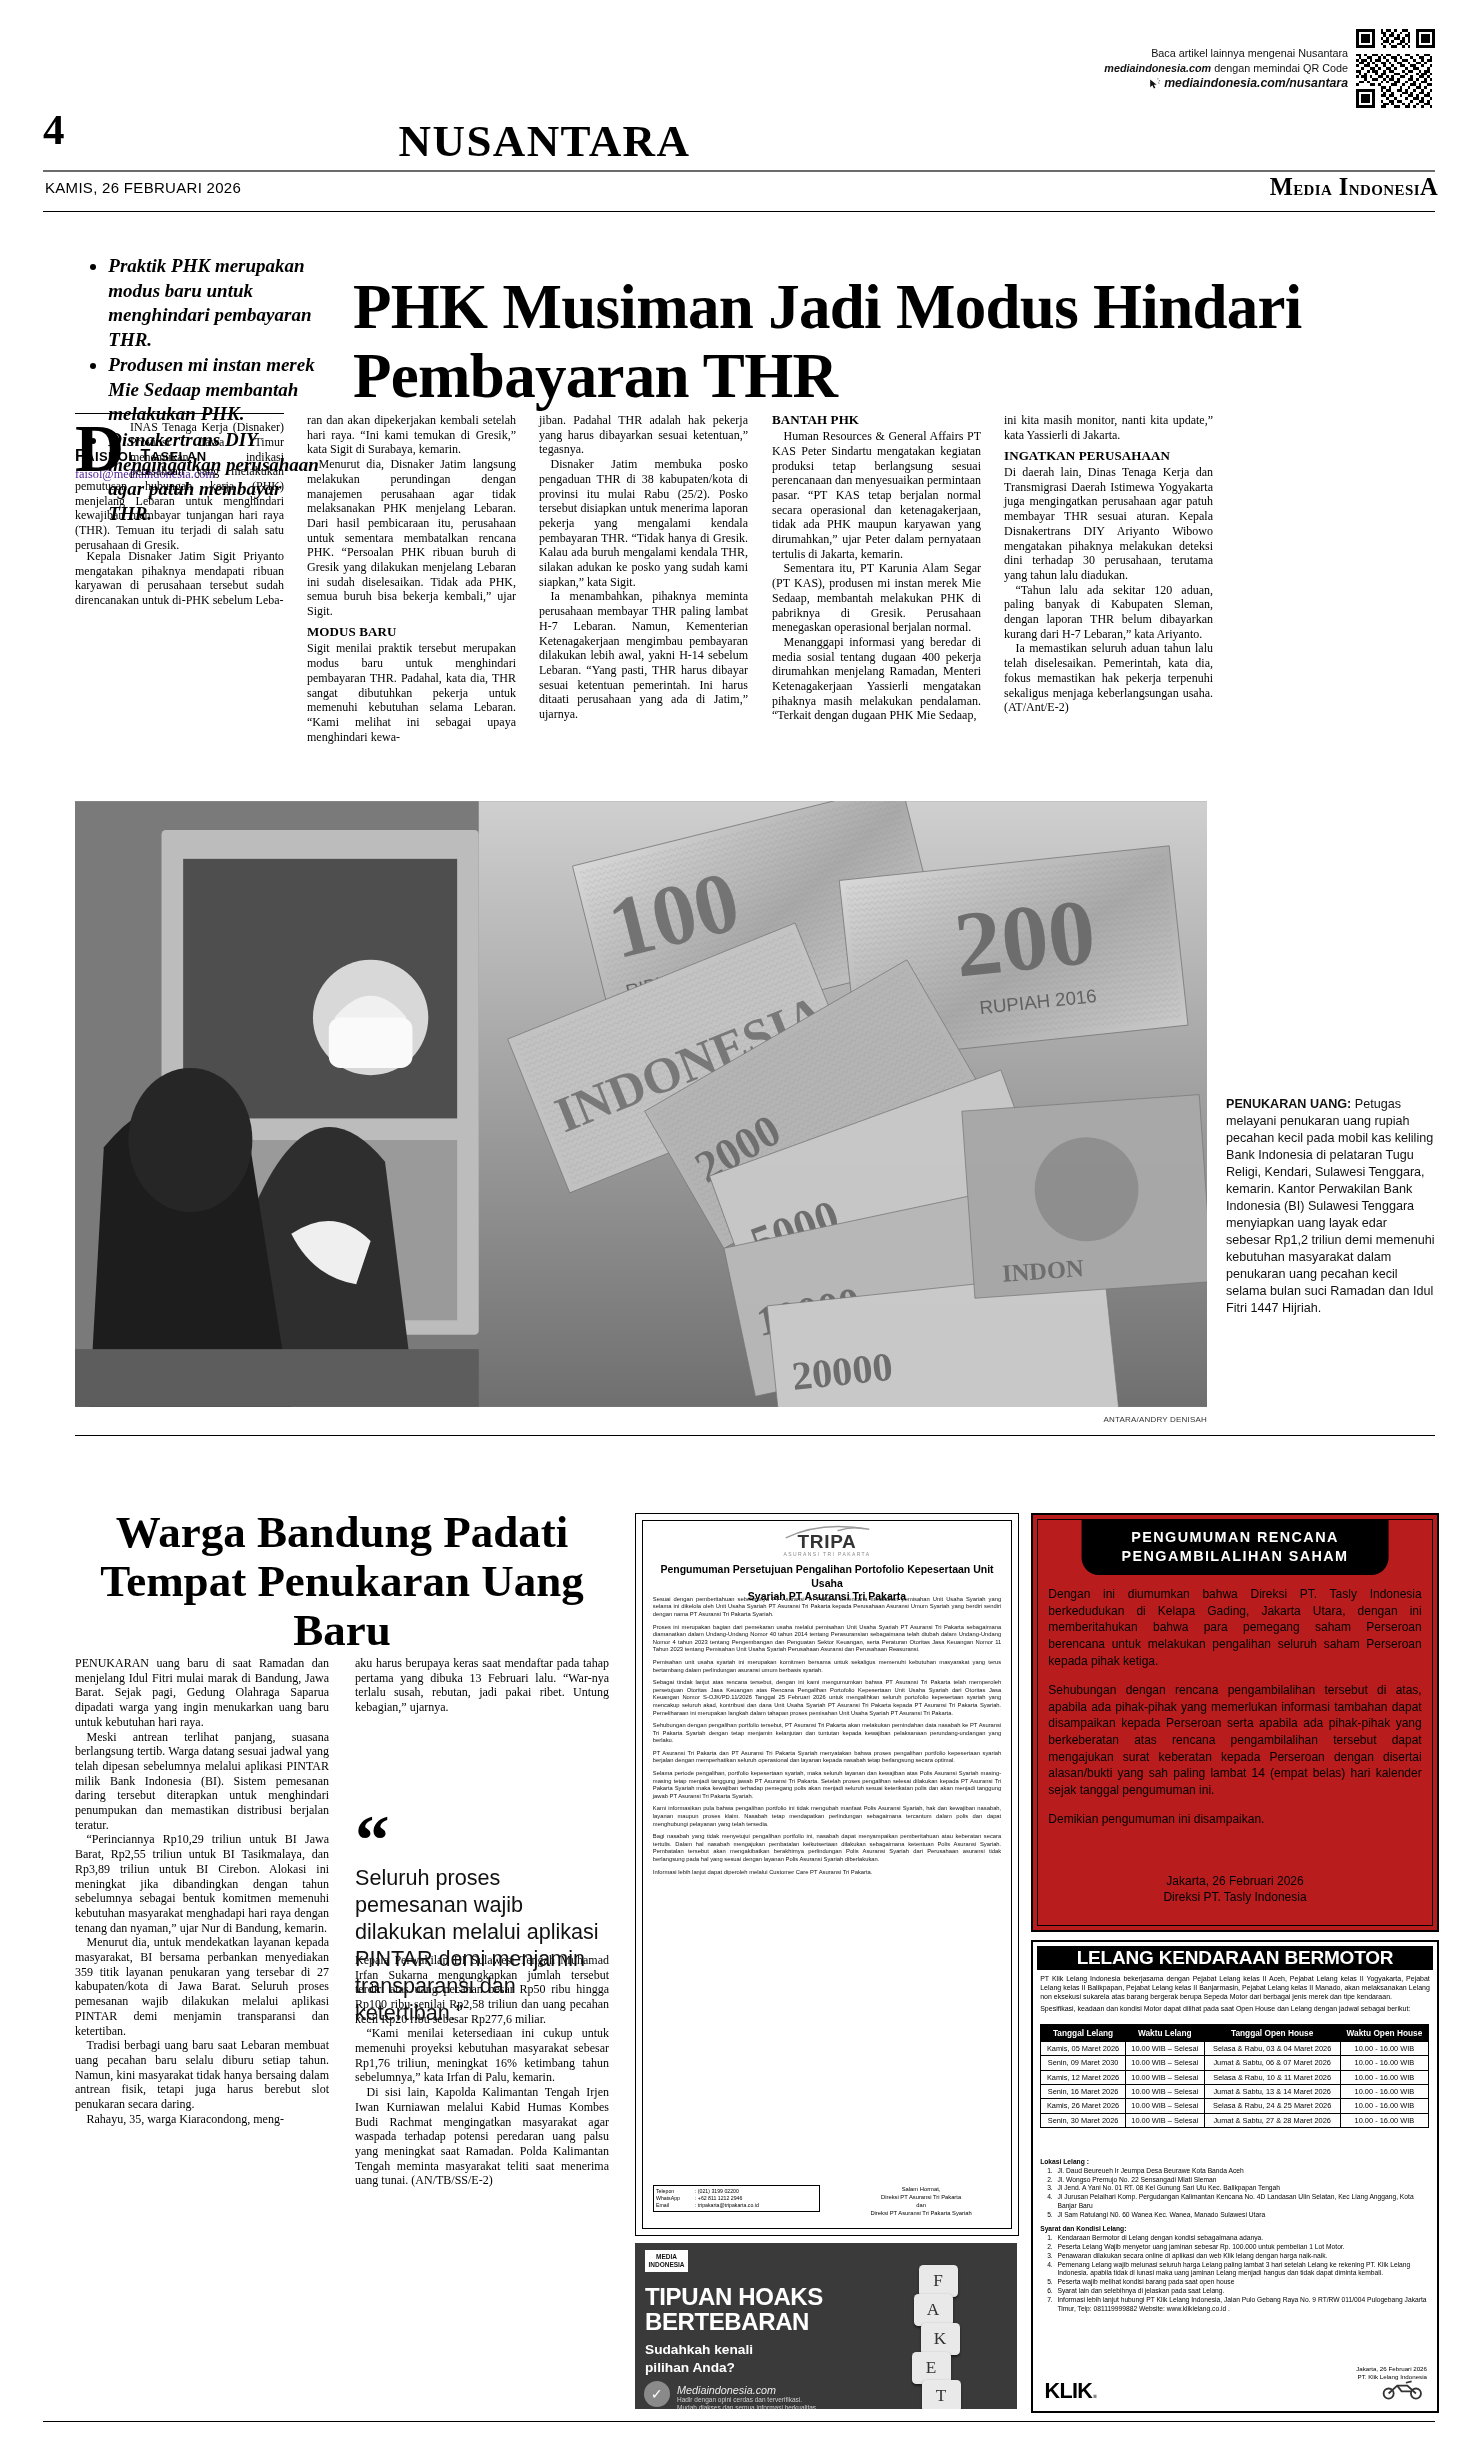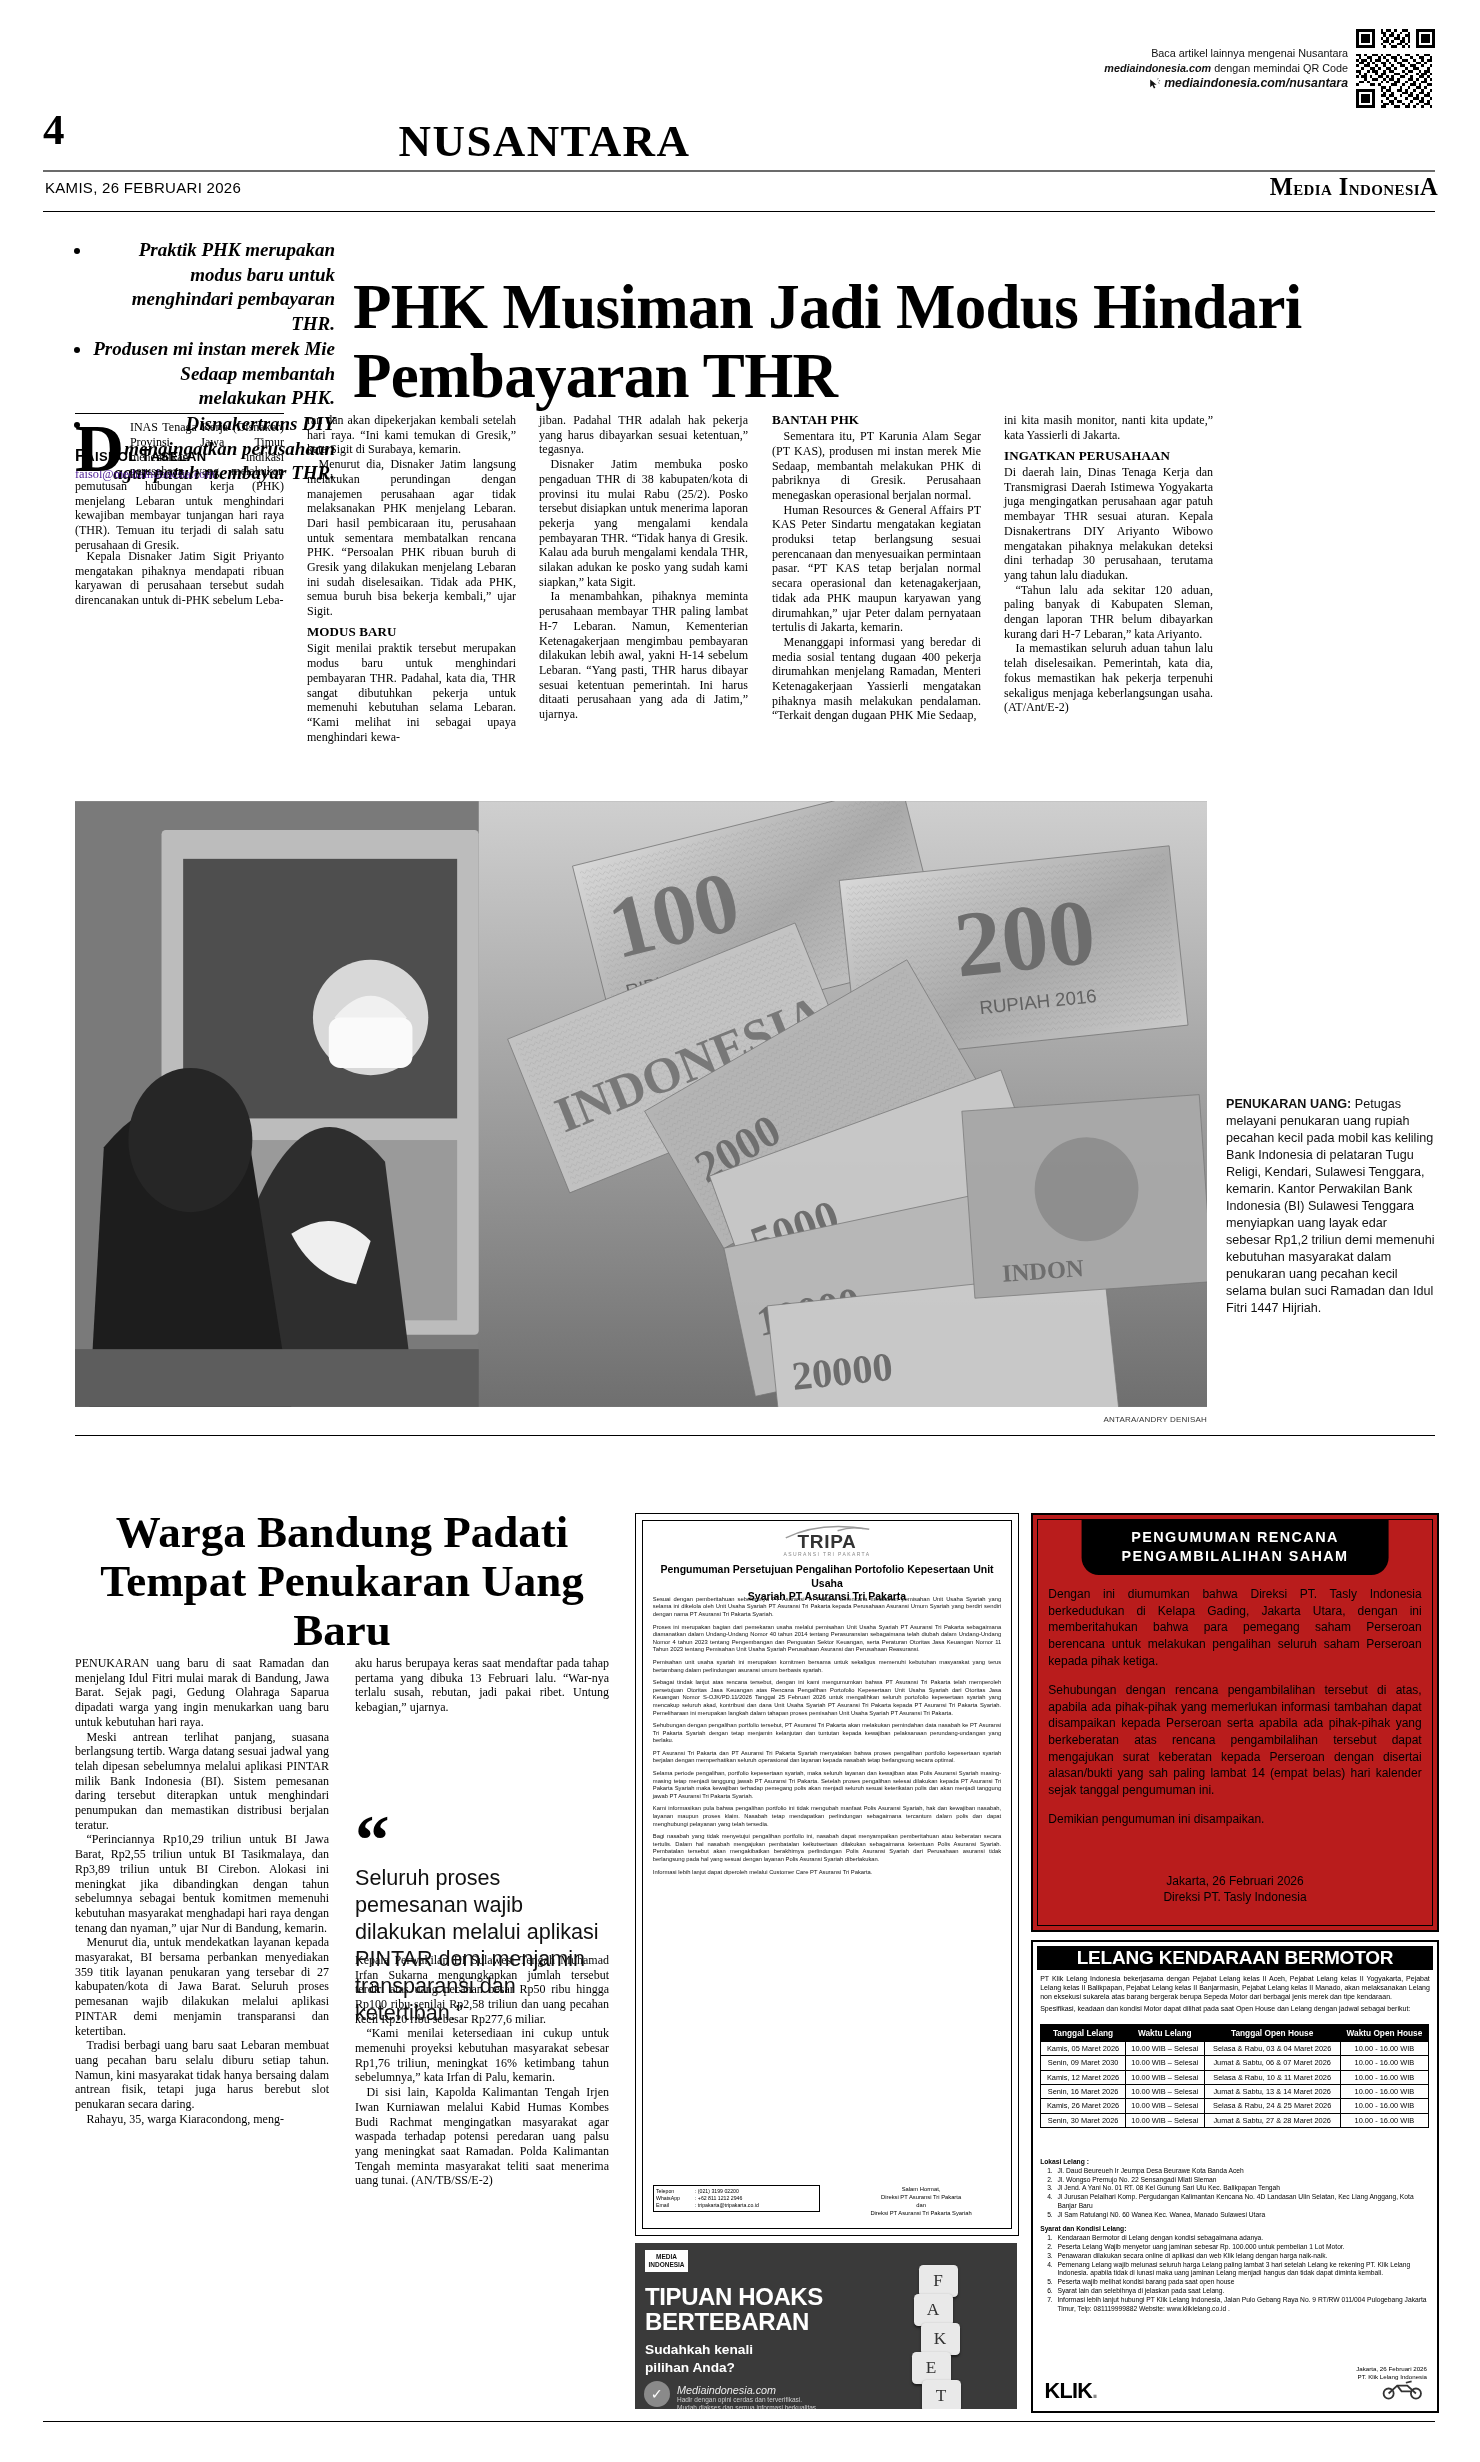--- a/index.html
+++ b/index.html
@@ -23,21 +23,21 @@
   .dateline{position:absolute;left:45px;top:179px;font-family:"Liberation Sans",sans-serif;
      font-size:15px;letter-spacing:0.3px;}
   .mi-logo{position:absolute;right:43px;top:173px;font-family:"Liberation Serif",serif;font-weight:bold;
      font-size:24.5px;letter-spacing:0.4px;}
   .mi-logo .sm{font-size:15px;}
   .rule-under{position:absolute;left:43px;top:211px;width:1392px;height:1.4px;background:#000;}
 
   
   .bullets{position:absolute;left:75px;top:238px;width:260px;
      font-family:"Liberation Serif",serif;font-style:italic;font-weight:bold;font-size:19px;line-height:24.5px;}
-  .bullets ul{margin:0;padding-left:17.3px;list-style:disc;text-align:right;}
+  .bullets ul{margin:16px;padding-left:17.3px;list-style:disc;}
   .bullets li{margin-bottom:1.4px;}
   .byline{position:absolute;left:75px;top:447px;width:260px;}
   .byline .nm{font-family:"Liberation Sans",sans-serif;font-weight:bold;font-size:16px;letter-spacing:0.4px;}
   .byline .nm .sc{font-size:13px;}
   .byline .em{font-family:"Liberation Serif",serif;font-size:12.3px;margin-top:2.2px;color:#4c1d95;}
 
   
   .headline{position:absolute;left:353px;top:231px;width:1082px;
     font-family:"Liberation Serif",serif;font-weight:bold;font-size:63px;line-height:69px;letter-spacing:-0.7px;}
 
@@ -418,22 +418,22 @@
     </div>
 
     <div class="col c3">
       <p class="noind">jiban. Padahal THR adalah hak pekerja yang harus dibayarkan sesuai ketentuan,” tegasnya.</p>
       <p>Disnaker Jatim membuka posko pengaduan THR di 38 kabupaten/kota di provinsi itu mulai Rabu (25/2). Posko tersebut disiapkan untuk menerima laporan pekerja yang mengalami kendala pembayaran THR. “Tidak hanya di Gresik. Kalau ada buruh mengalami kendala THR, silakan adukan ke posko yang sudah kami siapkan,” kata Sigit.</p>
       <p>Ia menambahkan, pihaknya meminta perusahaan membayar THR paling lambat H-7 Lebaran. Namun, Kementerian Ketenagakerjaan mengimbau pembayaran dilakukan lebih awal, yakni H-14 sebelum Lebaran. “Yang pasti, THR harus dibayar sesuai ketentuan pemerintah. Ini harus ditaati perusahaan yang ada di Jatim,” ujarnya.</p>
     </div>
 
     <div class="col c4">
       <div class="subhead first">BANTAH PHK</div>
+      <p>Human Resources &amp; General Affairs PT KAS Peter Sindartu mengatakan kegiatan produksi tetap berlangsung sesuai perencanaan dan menyesuaikan permintaan pasar. “PT KAS tetap berjalan normal secara operasional dan ketenagakerjaan, tidak ada PHK maupun karyawan yang dirumahkan,” ujar Peter dalam pernyataan tertulis di Jakarta, kemarin.</p>
       <p>Sementara itu, PT Karunia Alam Segar (PT KAS), produsen mi instan merek Mie Sedaap, membantah melakukan PHK di pabriknya di Gresik. Perusahaan menegaskan operasional berjalan normal.</p>
-      <p>Human Resources &amp; General Affairs PT KAS Peter Sindartu mengatakan kegiatan produksi tetap berlangsung sesuai perencanaan dan menyesuaikan permintaan pasar. “PT KAS tetap berjalan normal secara operasional dan ketenagakerjaan, tidak ada PHK maupun karyawan yang dirumahkan,” ujar Peter dalam pernyataan tertulis di Jakarta, kemarin.</p>
       <p>Menanggapi informasi yang beredar di media sosial tentang dugaan 400 pekerja dirumahkan menjelang Ramadan, Menteri Ketenagakerjaan Yassierli mengatakan pihaknya masih melakukan pendalaman. “Terkait dengan dugaan PHK Mie Sedaap,</p>
     </div>
 
     <div class="col c5">
       <p class="noind">ini kita masih monitor, nanti kita update,” kata Yassierli di Jakarta.</p>
       <div class="subhead">INGATKAN PERUSAHAAN</div>
       <p class="noind">Di daerah lain, Dinas Tenaga Kerja dan Transmigrasi Daerah Istimewa Yogyakarta juga mengingatkan perusahaan agar patuh membayar THR sesuai aturan. Kepala Disnakertrans DIY Ariyanto Wibowo mengatakan pihaknya melakukan deteksi dini terhadap 30 perusahaan, terutama yang tahun lalu diadukan.</p>
       <p>“Tahun lalu ada sekitar 120 aduan, paling banyak di Kabupaten Sleman, dengan laporan THR belum dibayarkan kurang dari H-7 Lebaran,” kata Ariyanto.</p>
       <p>Ia memastikan seluruh aduan tahun lalu telah diselesaikan. Pemerintah, kata dia, fokus memastikan hak pekerja terpenuhi sekaligus menjaga keberlangsungan usaha. (AT/Ant/E-2)</p>
     </div>

